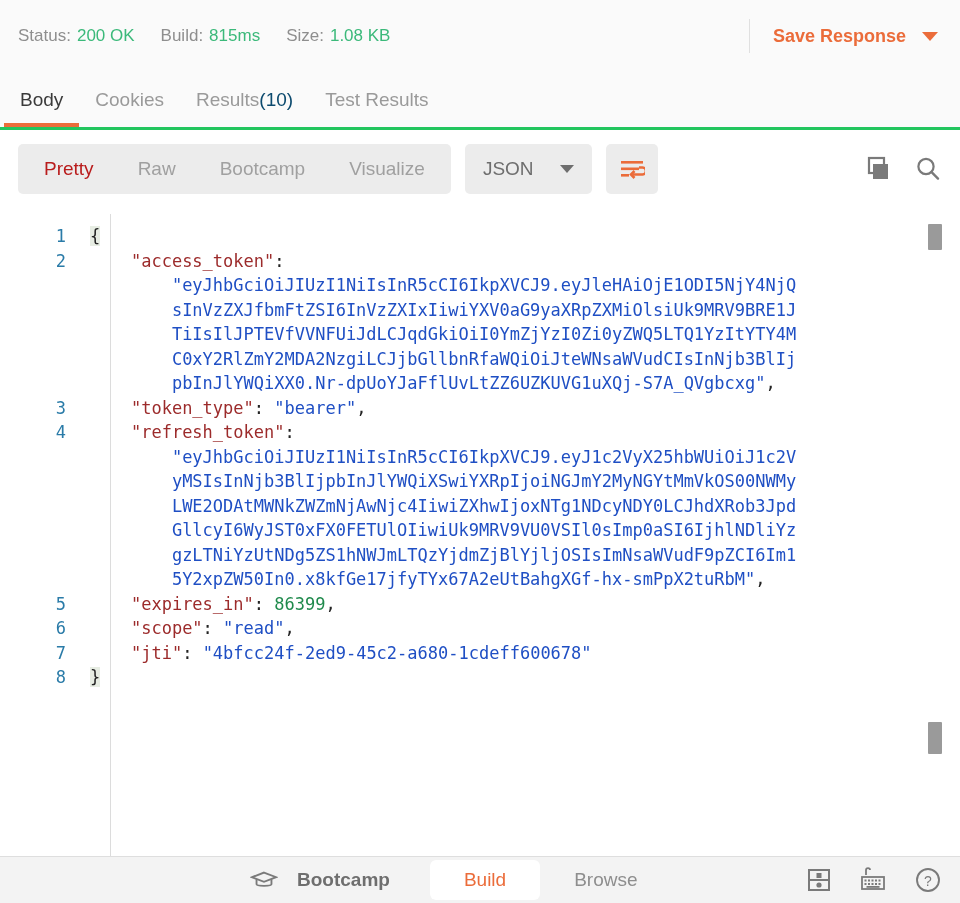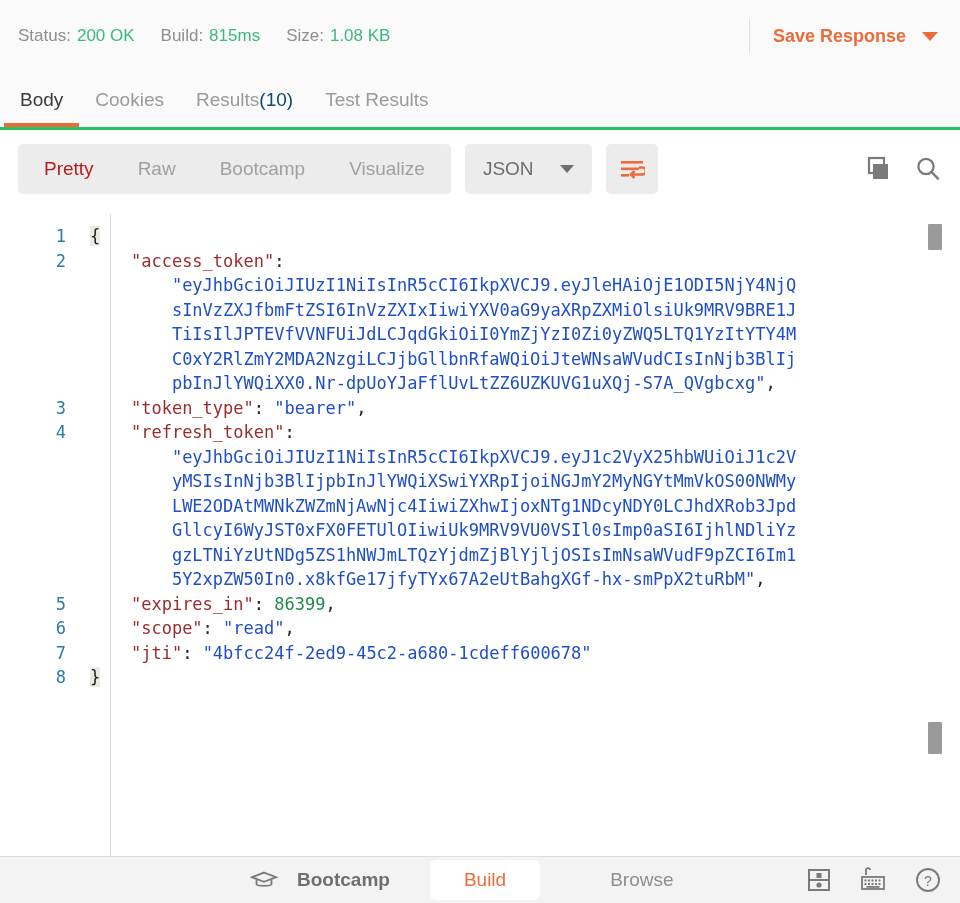--- a/index.html
+++ b/index.html
@@ -181,21 +181,20 @@
     display: flex; align-items: center; gap: 19px;
     margin-left: 250px;
     cursor: pointer;
   }
   .bootcamp-label { font-size: 19px; color: #6e6e6e; font-weight: bold; }
   .bb-seg {
     display: flex; align-items: center; height: 40px;
     margin-left: 40px;
     border-radius: 5px;
     overflow: hidden;
-    gap: 36px;
   }
   .bb-item {
     padding: 0 34px; line-height: 40px;
     font-size: 19px; color: #8e8e8e;
     cursor: pointer;
   }
   .bb-item.active {
     background: #fff; color: #eb6c3a;
     border-radius: 6px;
   }

